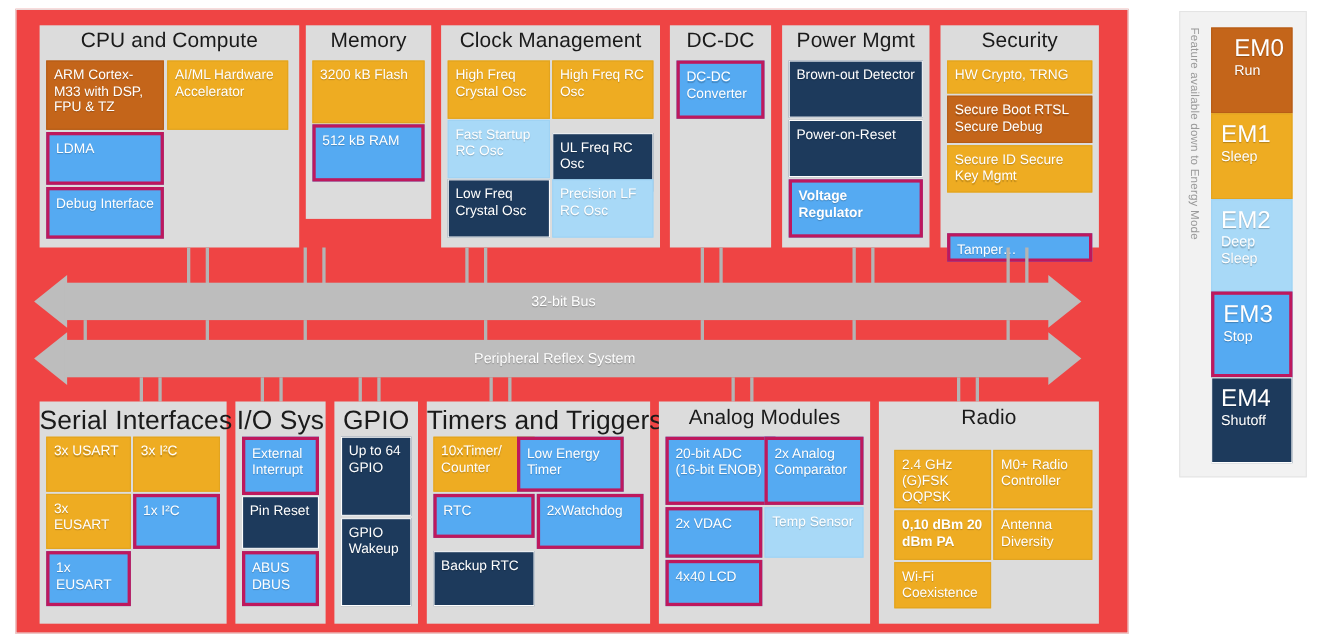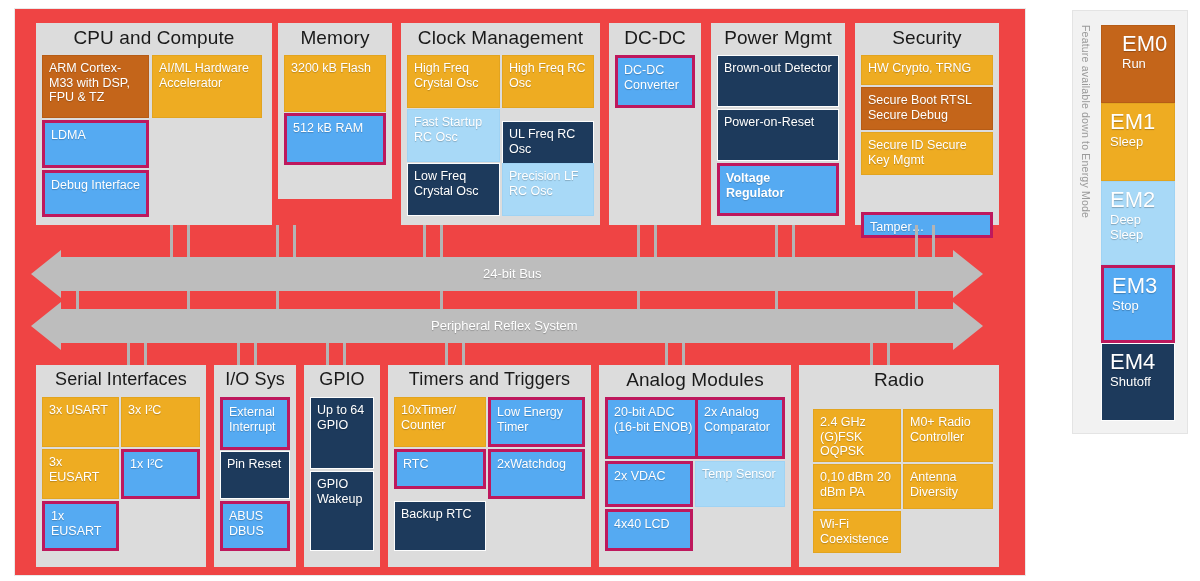--- a/index.html
+++ b/index.html
@@ -19,21 +19,21 @@
   
   .panel{
     position:absolute;background:#dcdcdc;
     box-sizing:border-box;
   }
   .panel-title{
     position:absolute;left:0;right:0;top:4px;
     text-align:center;color:#1a1a1a;
     font-size:19px;letter-spacing:.1px;white-space:nowrap;
   }
-  .panel-title.sm{font-size:18px;}
+  .panel-title.sm{font-size:24px;}
   .panel-body{position:absolute;left:6px;right:6px;top:32px;bottom:8px;}
 
   
   .tile{
     position:absolute;box-sizing:border-box;
     color:#ffffff;font-size:12.5px;line-height:14.5px;
     padding:5px 5px 0 6px;overflow:hidden;
     text-shadow:0 1px 1px rgba(0,0,0,.22);
   }
   .em0{background:#c4651a;border:1px solid #b65c16;}
@@ -154,21 +154,21 @@
     <div class="conn" style="left:639px;top:216px;height:60px;"></div>
     <div class="conn" style="left:760px;top:216px;height:60px;"></div>
     <div class="conn" style="left:777px;top:216px;height:60px;"></div>
     <div class="conn" style="left:900px;top:216px;height:60px;"></div>
     <div class="conn" style="left:917px;top:216px;height:60px;"></div>
 
     <div class="busrow" style="left:16px;top:248px;width:952px;">
       <div class="bus-head left"></div>
       <div class="bus-head right"></div>
       <div class="bus-bar"></div>
-      <div class="bus-label" style="left:452px;">24-bit Bus</div>
+      <div class="bus-label" style="left:452px;">32-bit Bus</div>
     </div>
 
     <div class="conn" style="left:61px;top:282px;height:20px;"></div>
     <div class="conn" style="left:172px;top:282px;height:20px;"></div>
     <div class="conn" style="left:261px;top:282px;height:20px;"></div>
     <div class="conn" style="left:425px;top:282px;height:20px;"></div>
     <div class="conn" style="left:622px;top:282px;height:20px;"></div>
     <div class="conn" style="left:760px;top:282px;height:20px;"></div>
     <div class="conn" style="left:900px;top:282px;height:20px;"></div>
 
@@ -217,21 +217,21 @@
       <div class="panel-body">
         <div class="tile em4" style="left:0;top:0;width:64px;height:72px;">Up to 64 GPIO</div>
         <div class="tile em4" style="left:0;top:74px;width:64px;height:80px;">GPIO Wakeup</div>
       </div>
     </div>
 
     <div class="panel" style="left:373px;top:356px;width:203px;height:202px;">
       <div class="panel-title sm">Timers and Triggers</div>
       <div class="panel-body">
         <div class="tile em1" style="left:0;top:0;width:92px;height:50px;">10xTimer/ Counter</div>
-        <div class="tile em3" style="left:94px;top:0;width:97px;height:50px;">Low Energy Timer</div>
+        <div class="tile em3" style="left:76px;top:0;width:97px;height:50px;">Low Energy Timer</div>
         <div class="tile em3" style="left:0;top:52px;width:92px;height:40px;">RTC</div>
         <div class="tile em3" style="left:94px;top:52px;width:97px;height:50px;">2xWatchdog</div>
         <div class="tile em4" style="left:0;top:104px;width:92px;height:50px;">Backup RTC</div>
       </div>
     </div>
 
     <div class="panel" style="left:584px;top:356px;width:192px;height:202px;">
       <div class="panel-title">Analog Modules</div>
       <div class="panel-body">
         <div class="tile em3" style="left:0;top:0;width:100px;height:62px;">20-bit ADC (16-bit ENOB)</div>
@@ -240,21 +240,21 @@
         <div class="tile em2" style="left:90px;top:64px;width:90px;height:46px;">Temp Sensor</div>
         <div class="tile em3" style="left:0;top:112px;width:88px;height:42px;">4x40 LCD</div>
       </div>
     </div>
 
     <div class="panel" style="left:784px;top:356px;width:200px;height:202px;">
       <div class="panel-title">Radio</div>
       <div class="panel-body">
         <div class="tile em1" style="left:8px;top:12px;width:88px;height:53px;">2.4 GHz (G)FSK OQPSK</div>
         <div class="tile em1" style="left:98px;top:12px;width:90px;height:53px;">M0+ Radio Controller</div>
-        <div class="tile em1" style="left:8px;top:67px;width:88px;height:45px;">0,10 dBm 20 dBm PA</div>
+        <div class="tile em1" style="left:8px;top:67px;width:88px;height:45px;font-weight:bold;">0,10 dBm 20 dBm PA</div>
         <div class="tile em1" style="left:98px;top:67px;width:90px;height:45px;">Antenna Diversity</div>
         <div class="tile em1" style="left:8px;top:114px;width:88px;height:42px;">Wi-Fi Coexistence</div>
       </div>
     </div>
 
   </div>
 
   <div class="legend">
     <div class="legend-caption">Feature available down to Energy Mode</div>
     <div class="legend-stack">

